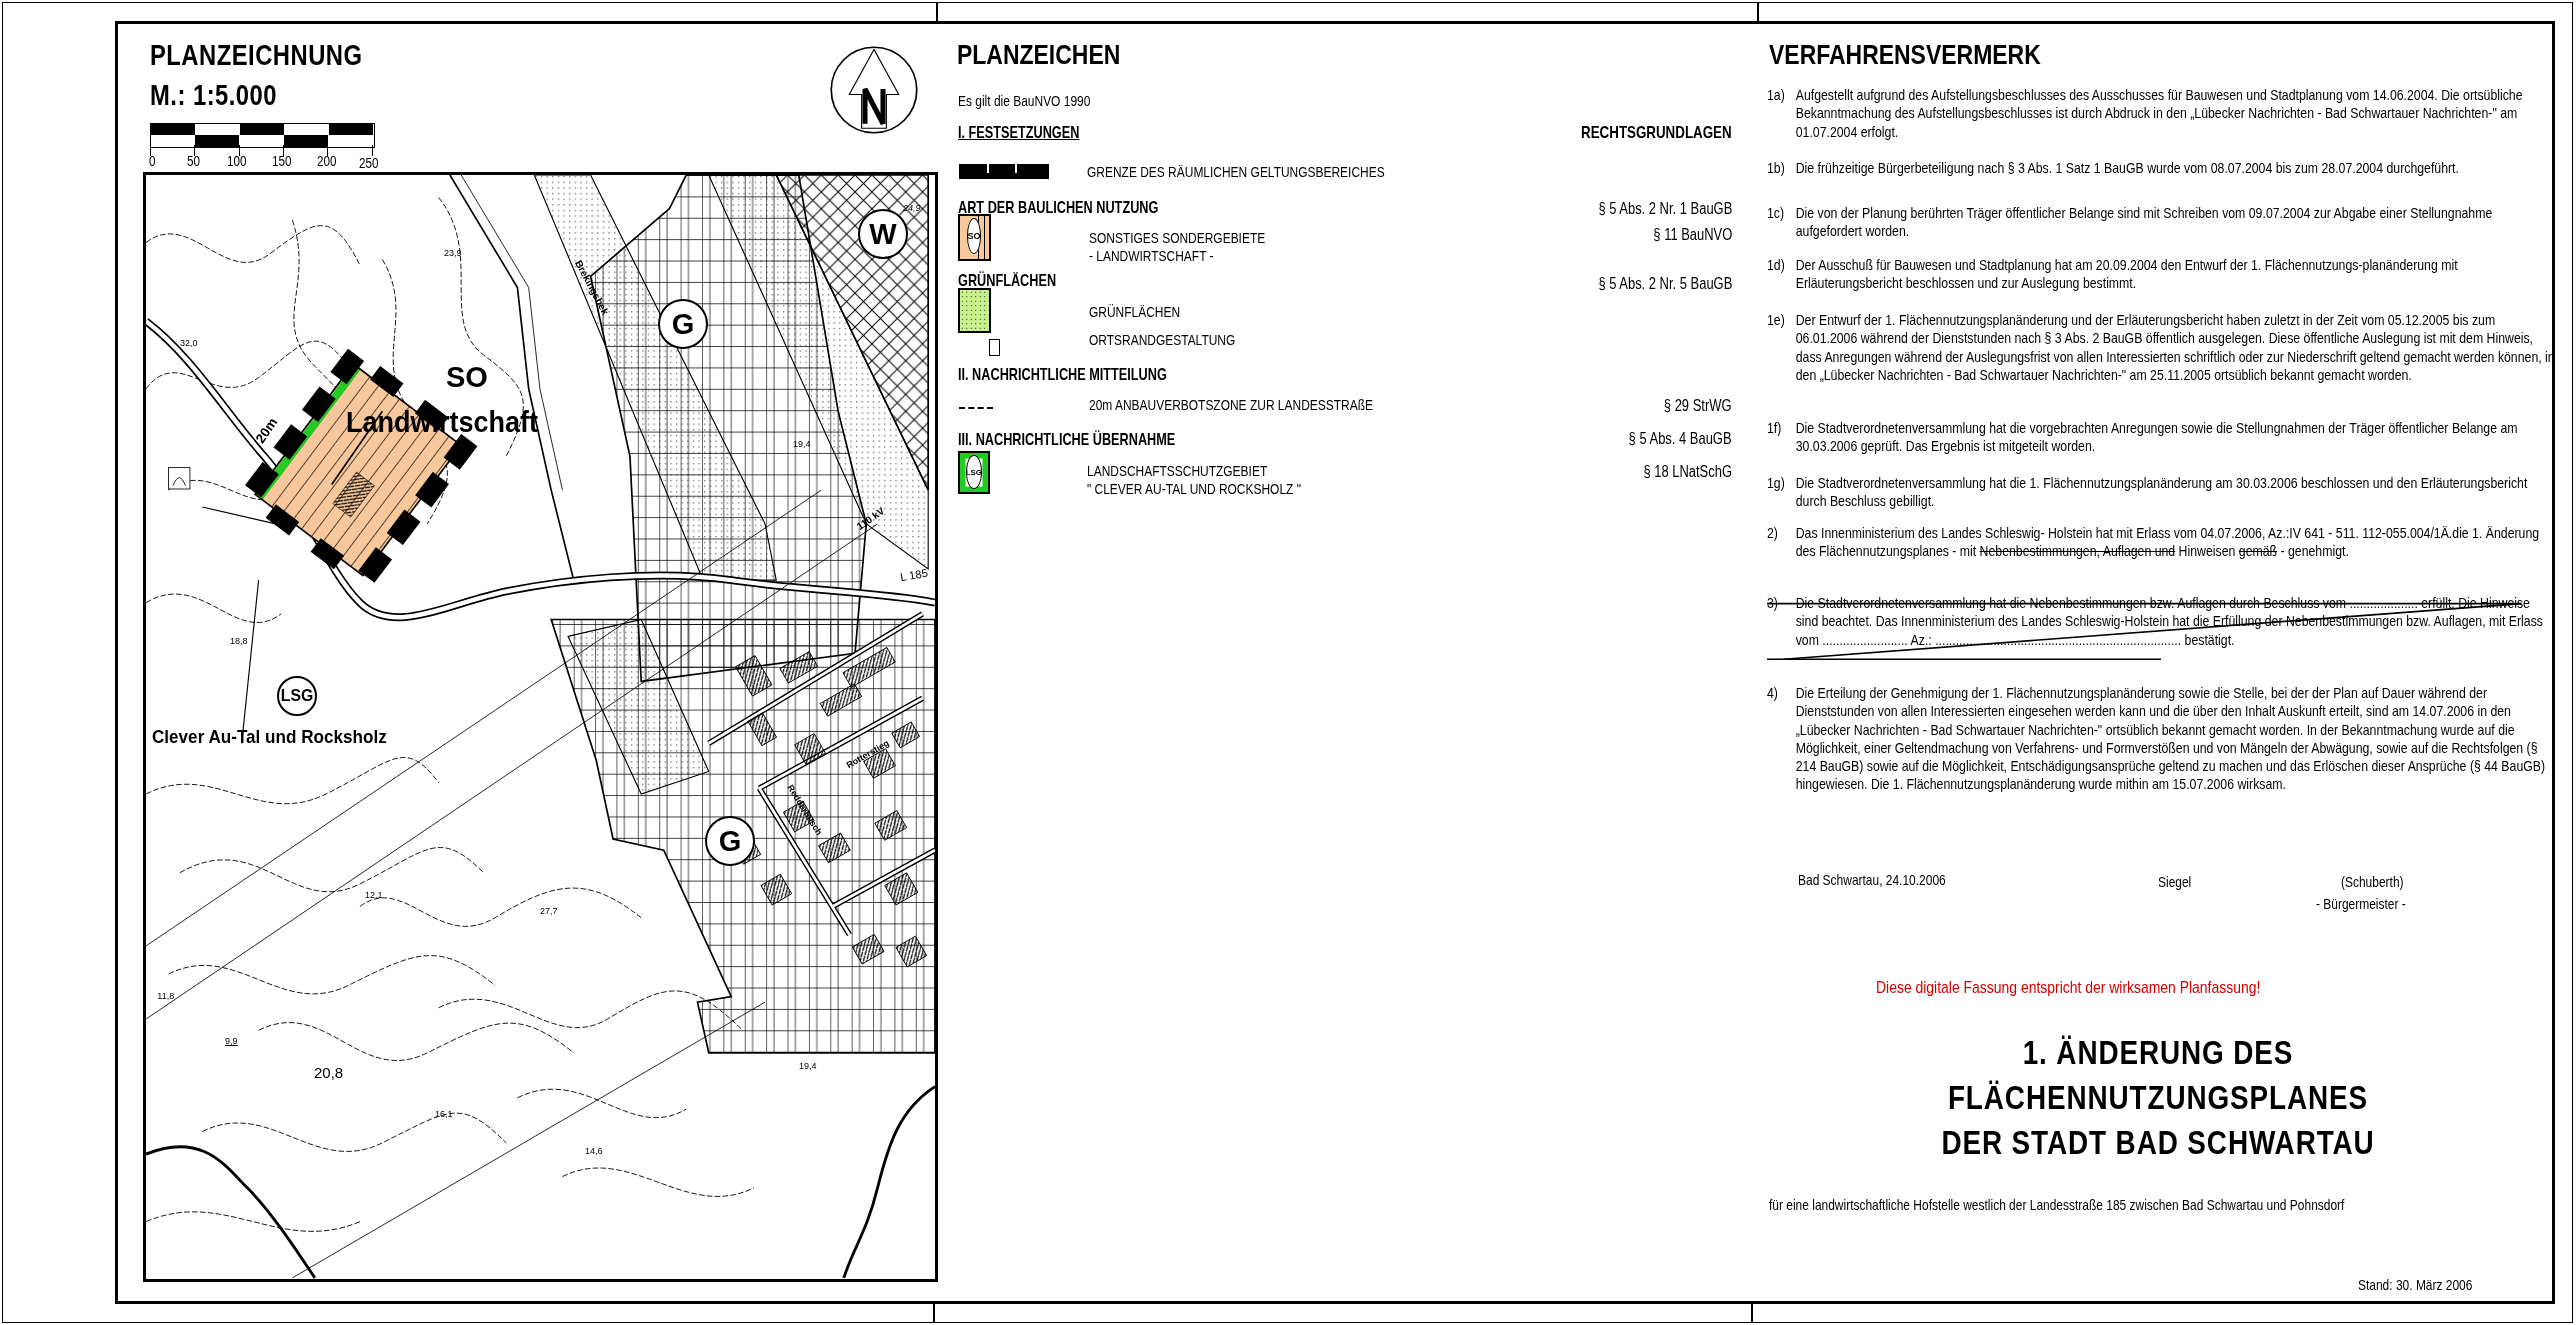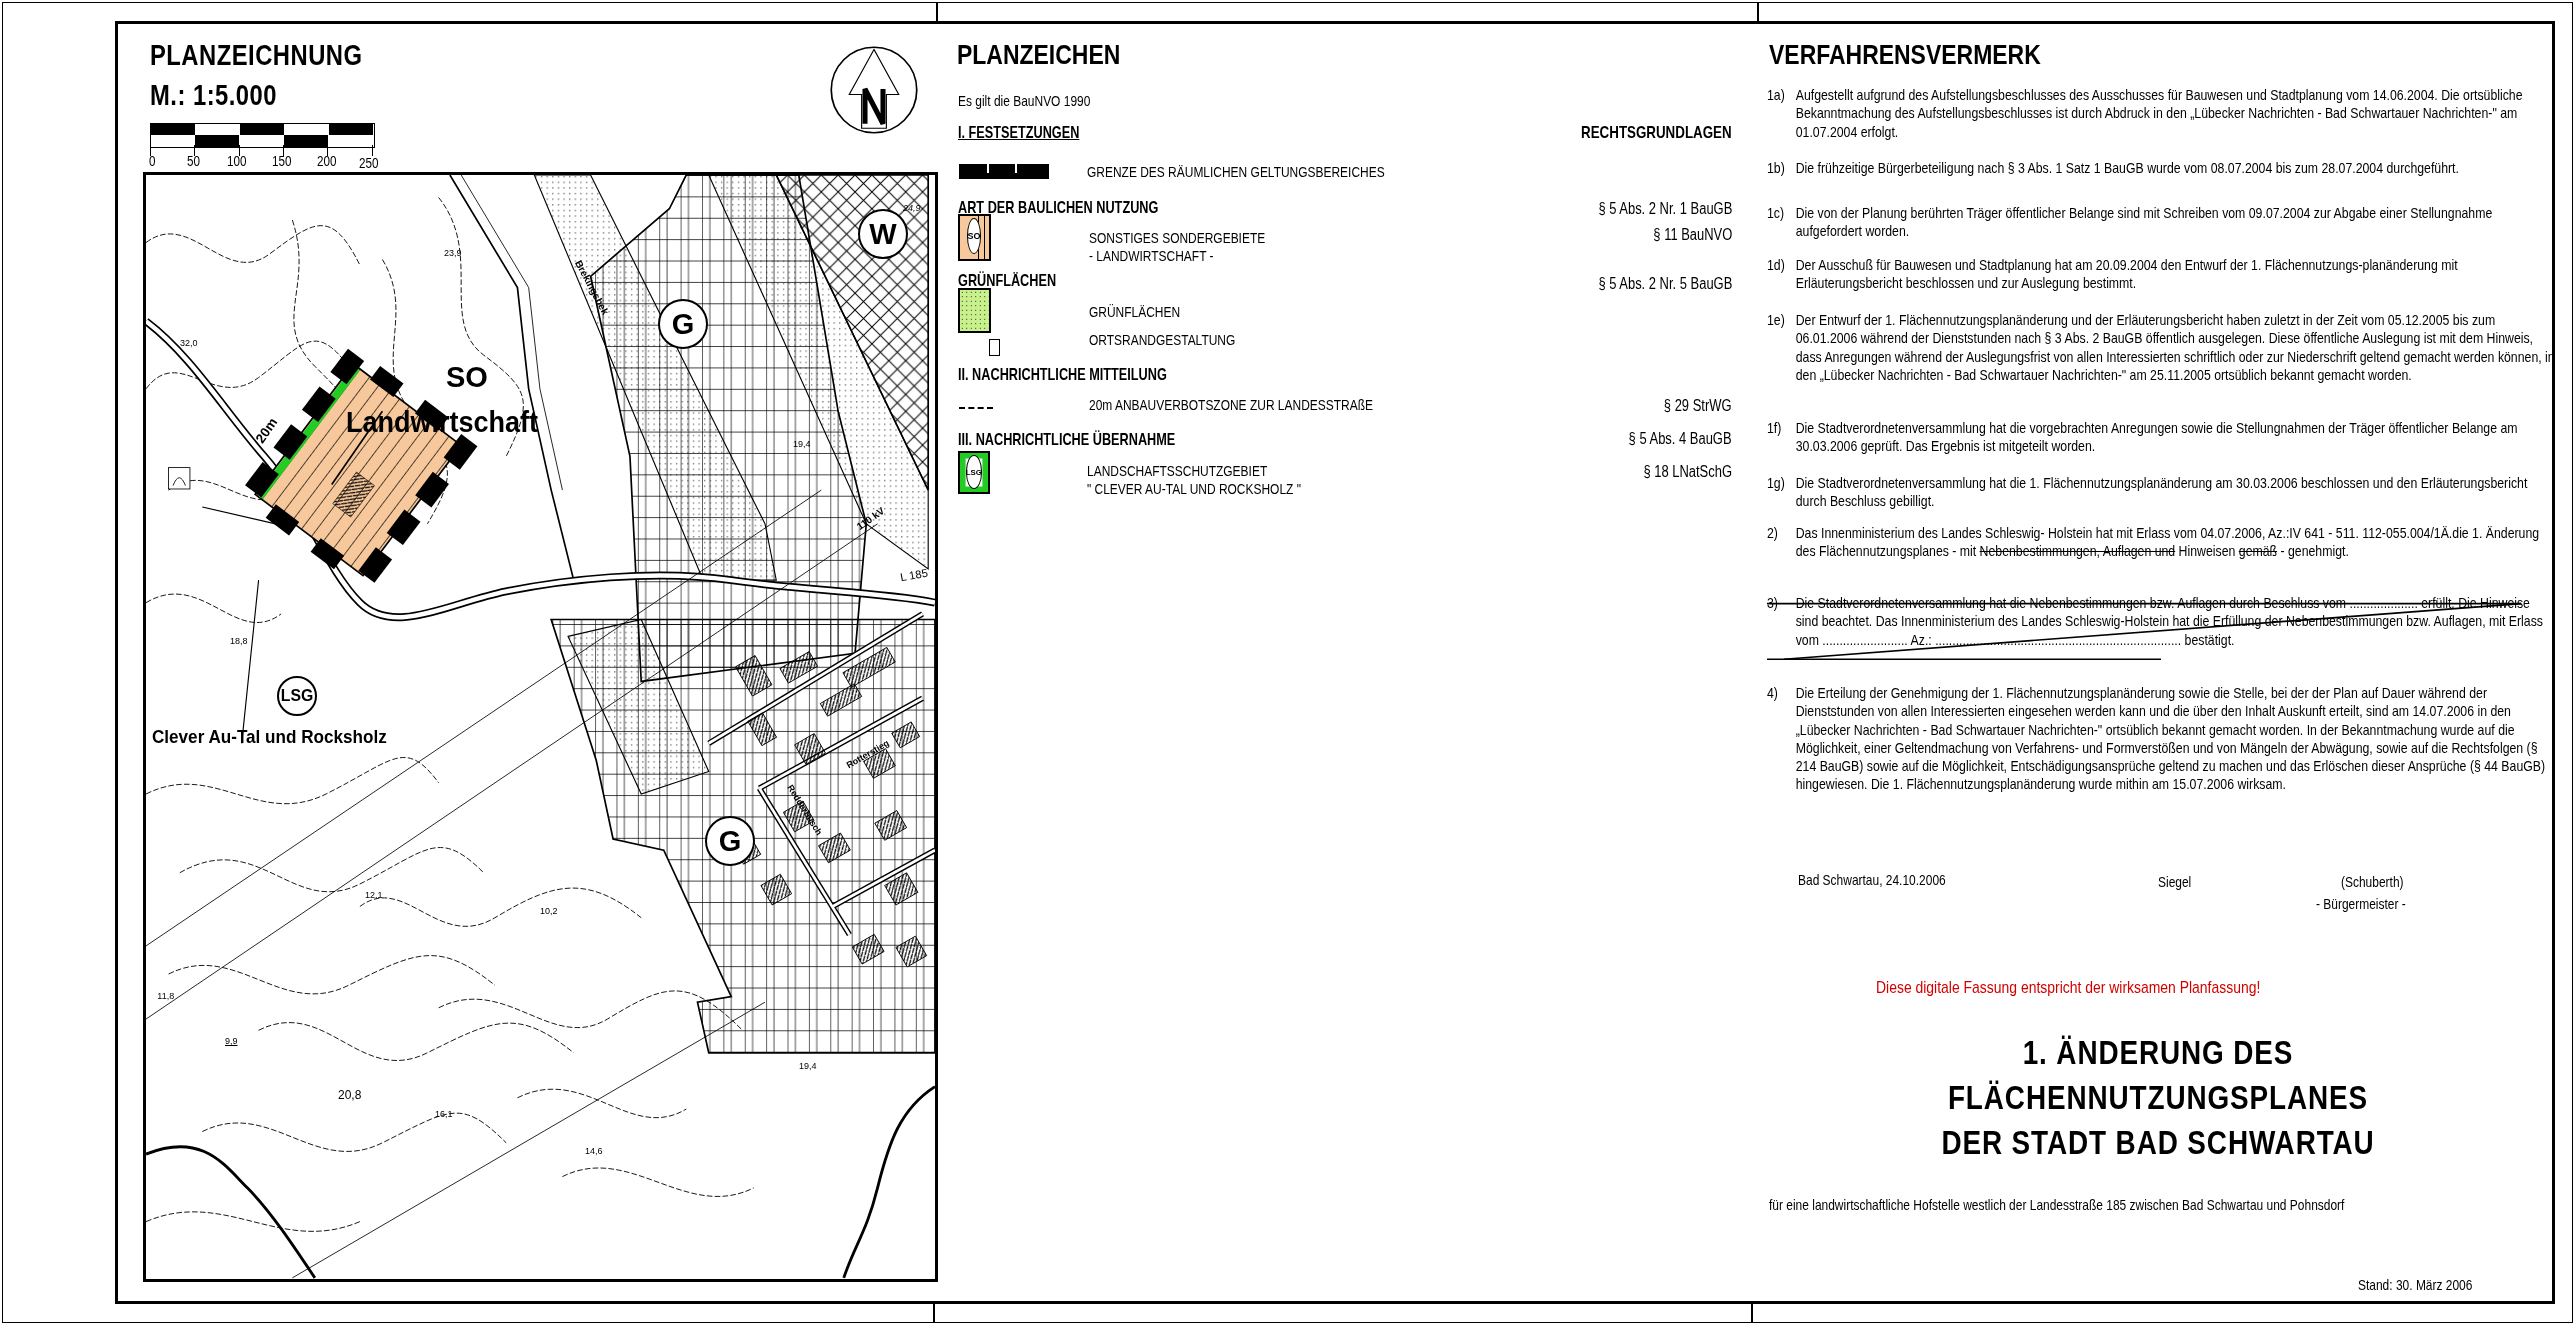--- a/index.html
+++ b/index.html
@@ -209,24 +209,24 @@
   <div class="abs" style="left:709px; top:338px; font-size:10px; font-weight:bold; transform:rotate(-35deg);">110 kV</div>
   <div class="abs" style="left:416px; top:107px; font-size:10px; font-weight:bold; transform:rotate(62deg);">Brekingsbek</div>
   <div class="abs" style="left:630px; top:630px; font-size:9px; font-weight:bold; transform:rotate(58deg);">Redderbusch</div>
   <div class="abs" style="left:698px; top:574px; font-size:9px; font-weight:bold; transform:rotate(-30deg);">Rotterstieg</div>
   <div class="abs" style="left:34px; top:163px; font-size:9px;">32,0</div>
   <div class="abs" style="left:298px; top:73px; font-size:9px;">23,9</div>
   <div class="abs" style="left:647px; top:264px; font-size:9px;">19,4</div>
   <div class="abs" style="left:757px; top:28px; font-size:9px;font-style:italic;">24,9</div>
   <div class="abs" style="left:84px; top:461px; font-size:9px;">18,8</div>
   <div class="abs" style="left:219px; top:715px; font-size:9px;">12,1</div>
-  <div class="abs" style="left:394px; top:731px; font-size:9px;">10,2</div>
+  <div class="abs" style="left:394px; top:731px; font-size:9px;">27,7</div>
   <div class="abs" style="left:11.3px; top:816px; font-size:9px;">11,8</div>
   <div class="abs" style="left:79px; top:861px; font-size:9px;text-decoration:underline;">9,9</div>
-  <div class="abs" style="left:192px; top:889px; font-size:12px;margin-top:24px;">20,8</div>
+  <div class="abs" style="left:168px; top:889px; font-size:15px;">20,8</div>
   <div class="abs" style="left:289px; top:934px; font-size:9px;">16,1</div>
   <div class="abs" style="left:439px; top:971px; font-size:9px;">14,6</div>
   <div class="abs" style="left:653px; top:886px; font-size:9px;">19,4</div>
 </div>
 
 <div class="abs cond" style="left:957px; top:39px; font-size:28px; transform:scaleX(0.82);">PLANZEICHEN</div>
 <div class="abs lg" style="left:958px; top:93px;">Es gilt die BauNVO 1990</div>
 <div class="abs lgb" style="left:958px; top:123px; text-decoration:underline;">I. FESTSETZUNGEN</div>
 <div class="abs rr" style="right:844px; top:123px; font-weight:bold; font-size:16.3px;">RECHTSGRUNDLAGEN</div>
 

